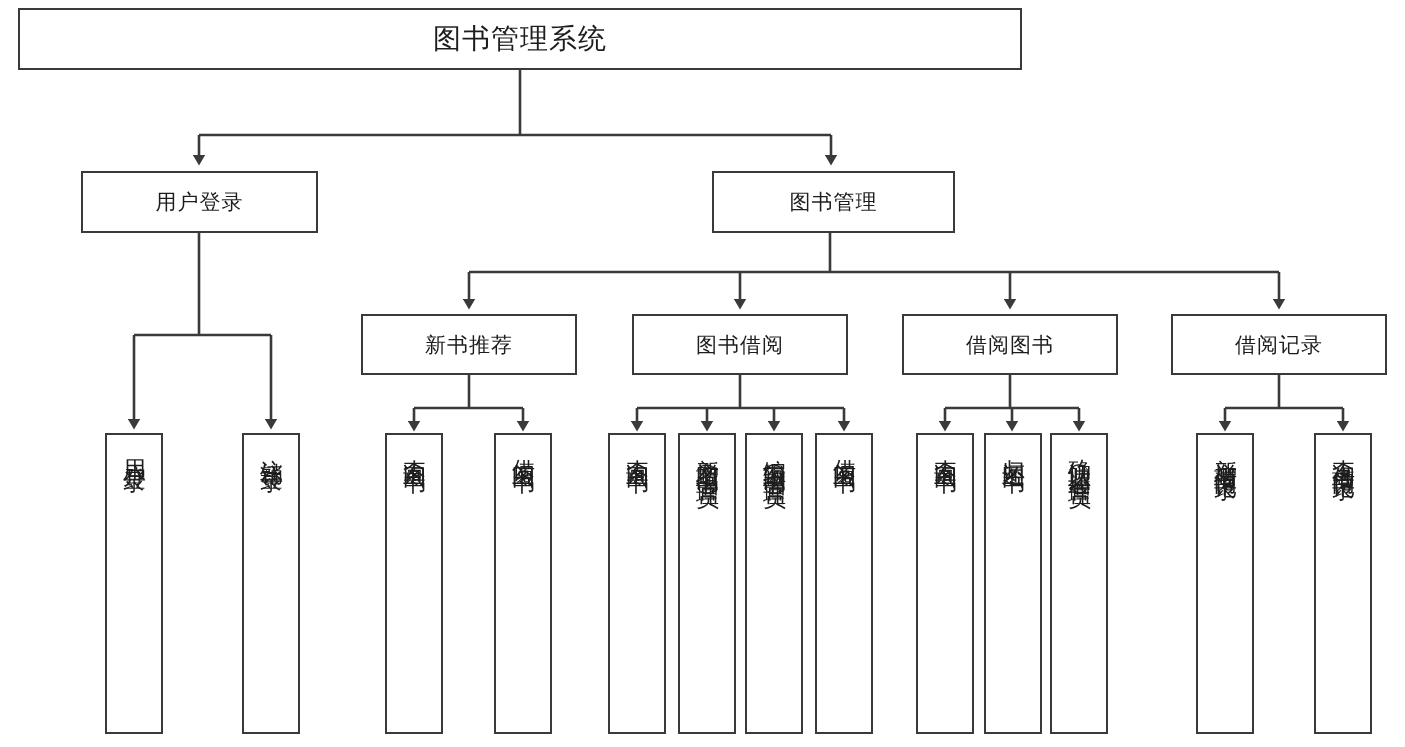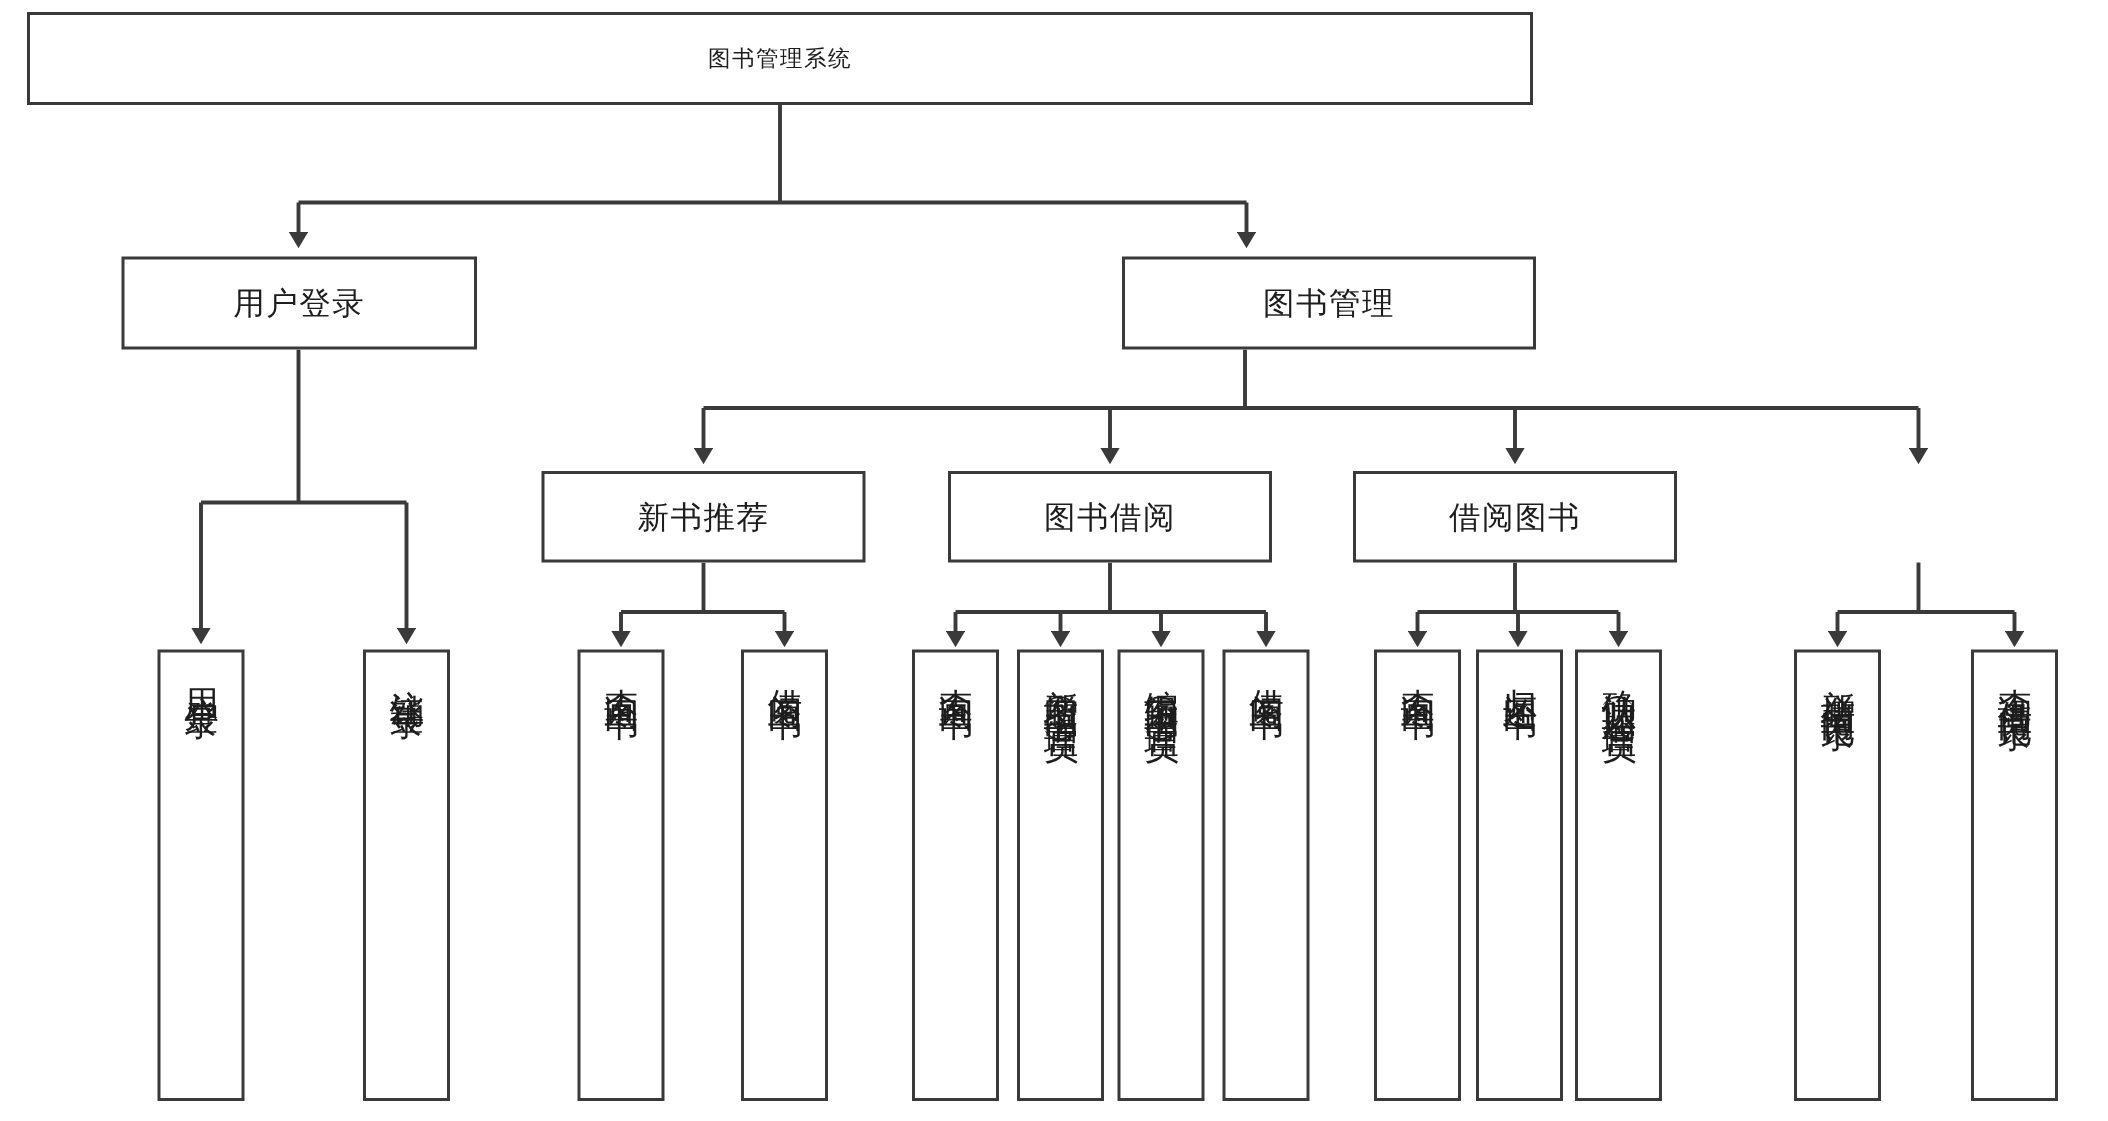--- a/index.html
+++ b/index.html
@@ -10,21 +10,21 @@
     position:absolute;
     box-sizing:border-box;
     background:#ffffff;
     border:2px solid #3a3a3a;
     display:flex;
     align-items:center;
     justify-content:center;
     color:#1d1d1d;
   }
   .node.horiz{ font-size:21px; letter-spacing:1px; }
-  .node.root{ font-size:15px; }
+  .node.root{ font-size:28px; }
   .node.leaf{
     align-items:flex-start;
     justify-content:center;
     padding-top:6px;
   }
   .vtext{
     writing-mode:vertical-rl;
     text-orientation:upright;
     font-size:23px;
     line-height:1.12;
@@ -97,32 +97,35 @@
     </g>
   </svg>
 
   <div class="node root horiz" style="left:18px;top:8px;width:1004px;height:62px;">
     <span>图书管理系统</span>
   </div>
 
   <div class="node horiz" style="left:81px;top:171px;width:237px;height:62px;">
     <span>用户登录</span>
   </div>
-  <div class="node horiz" style="left:748px;top:171px;width:276px;height:62px;">
+  <div class="node horiz" style="left:712px;top:171px;width:243px;height:62px;">
     <span>图书管理</span>
   </div>
 
   <div class="node horiz" style="left:361px;top:314px;width:216px;height:61px;">
     <span>新书推荐</span>
   </div>
   <div class="node horiz" style="left:632px;top:314px;width:216px;height:61px;">
     <span>图书借阅</span>
   </div>
   <div class="node horiz" style="left:902px;top:314px;width:216px;height:61px;">
     <span>借阅图书</span>
+  </div>
+  <div class="node horiz" style="left:1171px;top:314px;width:216px;height:61px;">
+    <span>借阅记录</span>
   </div>
 
   <div class="node leaf" style="left:105px;top:433px;width:58px;height:301px;">
     <span class="vtext">用户登录</span>
   </div>
   <div class="node leaf" style="left:242px;top:433px;width:58px;height:301px;">
     <span class="vtext">注销登录</span>
   </div>
 
   <div class="node leaf" style="left:385px;top:433px;width:58px;height:301px;">

